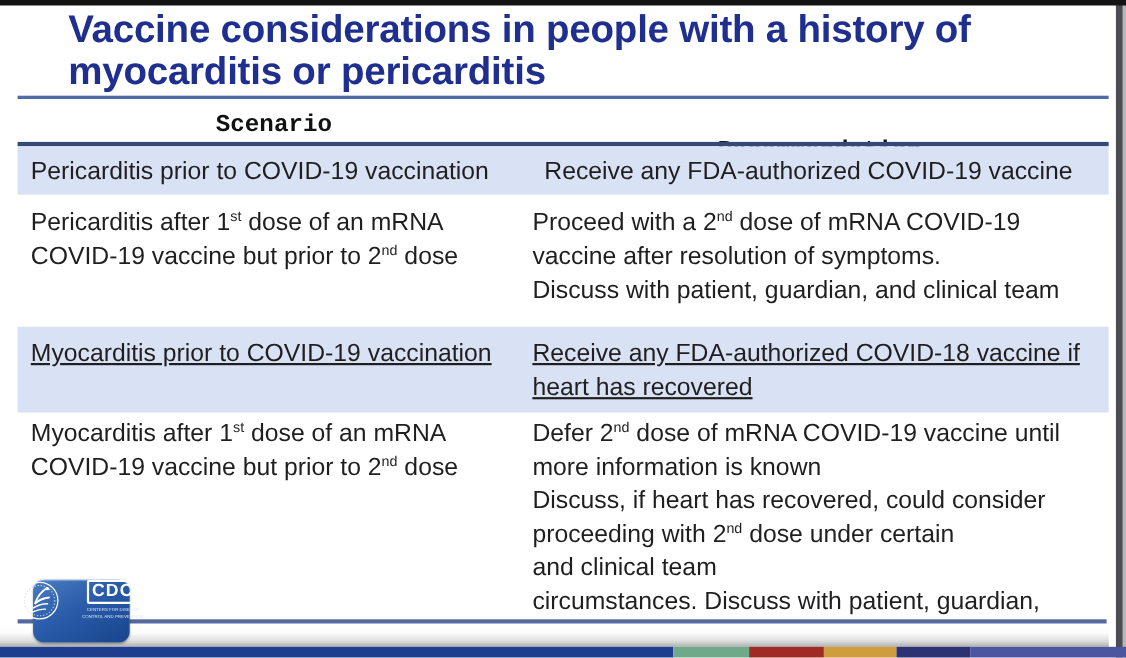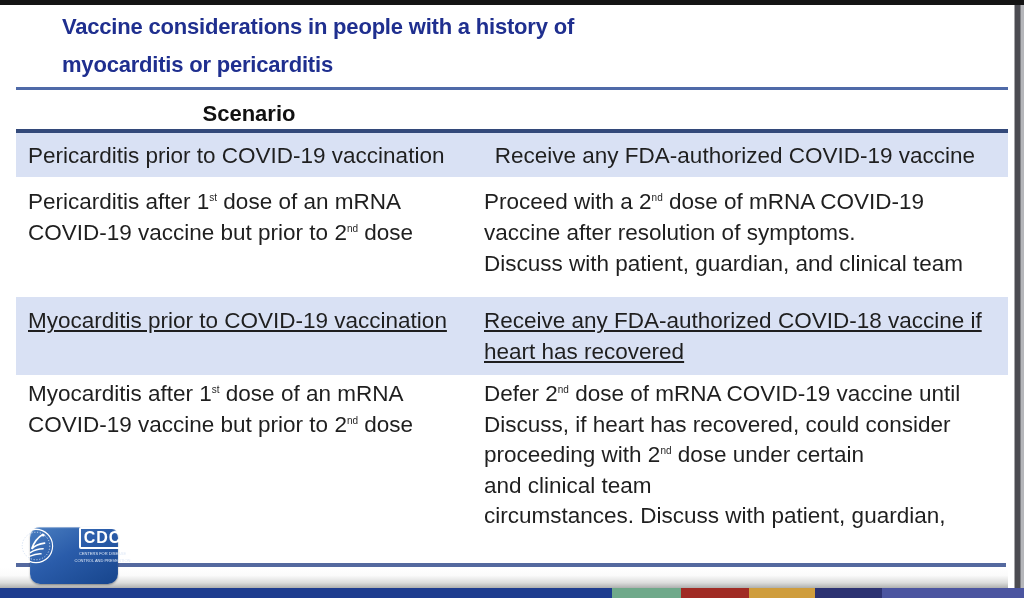--- a/index.html
+++ b/index.html
@@ -14,38 +14,38 @@
   }
   
   .top-bar{position:absolute;top:0;left:0;width:1024px;height:5px;background:#141414;z-index:5;}
   .right-edge{
     position:absolute;top:0;right:0;width:16px;height:598px;z-index:2;
     background:linear-gradient(90deg,#ffffff 0px,#ffffff 6px,#4c4c52 7px,#4c4c52 12px,#b5b6ba 13px,#b5b6ba 16px);
   }
   
   .title{
     position:absolute;left:62px;top:8px;width:920px;
-    font-size:22px;line-height:38px;font-weight:700;
+    font-size:35px;line-height:38px;font-weight:700;
     color:#1f2f8f;letter-spacing:-0.2px;
   }
   .title-underline{position:absolute;left:16px;top:87px;width:992px;height:3px;background:#4f6aa8;}
   
   .thead{position:absolute;left:16px;top:99px;width:992px;display:flex;}
-  .thead .hc{font-size:22px;font-weight:700;color:#111;text-align:center;line-height:30px;}
+  .thead .hc{font-size:22px;font-weight:700;color:#111;text-align:center;line-height:30px;font-family:Liberation Mono, monospace;}
   .hc.c1{width:466px;}
   .hc.c2{width:526px;margin-top:24px;}
   .header-underline{position:absolute;left:16px;top:129px;width:992px;height:4px;background:#33497a;}
   
   .tbody{position:absolute;left:16px;top:133px;width:992px;}
   .trow{display:flex;overflow:hidden;}
   .trow.shaded{background:#d9e1f4;}
   .cell{font-size:22.5px;line-height:31px;color:#1f1f1f;}
   .cell.c1{width:466px;padding-left:12px;padding-right:14px;}
   .cell.c2{width:526px;padding-left:2px;padding-right:8px;}
-  .cell sup{font-size:10px;line-height:0;vertical-align:super;}
+  .cell sup{font-size:13px;line-height:0;vertical-align:super;}
   .r0{height:44px;padding-top:7px;gap:20px;}
   .r1{height:120px;padding-top:9px;}
   .r2{height:78px;padding-top:8px;text-decoration:underline;}
   .r3{height:188px;padding-top:4px;}
   .r3 .cell{line-height:30.5px;}
   .bottom-line{position:absolute;left:16px;top:563px;width:990px;height:4px;background:#54699f;}
   
   .footer-fade{
     position:absolute;left:0;top:567px;width:1024px;height:21px;z-index:1;
     background:linear-gradient(180deg,#ffffff 0%,#fbfbfb 40%,#dcdddc 75%,#aeb0af 100%);
@@ -116,20 +116,21 @@
           <div>heart has recovered</div>
         </div>
       </div>
       <div class="trow r3">
         <div class="cell c1">
           <div>Myocarditis after 1<sup>st</sup> dose of an mRNA</div>
           <div>COVID-19 vaccine but prior to 2<sup>nd</sup> dose</div>
         </div>
         <div class="cell c2">
           <div>Defer 2<sup>nd</sup> dose of mRNA COVID-19 vaccine until</div>
+          <div>more information is known</div>
           <div>Discuss, if heart has recovered, could consider</div>
           <div>proceeding with 2<sup>nd</sup> dose under certain</div>
           <div>and clinical team</div>
           <div>circumstances. Discuss with patient, guardian,</div>
         </div>
       </div>
     </div>
 
   <div class="bottom-line"></div>
   <div class="footer-fade"></div>

